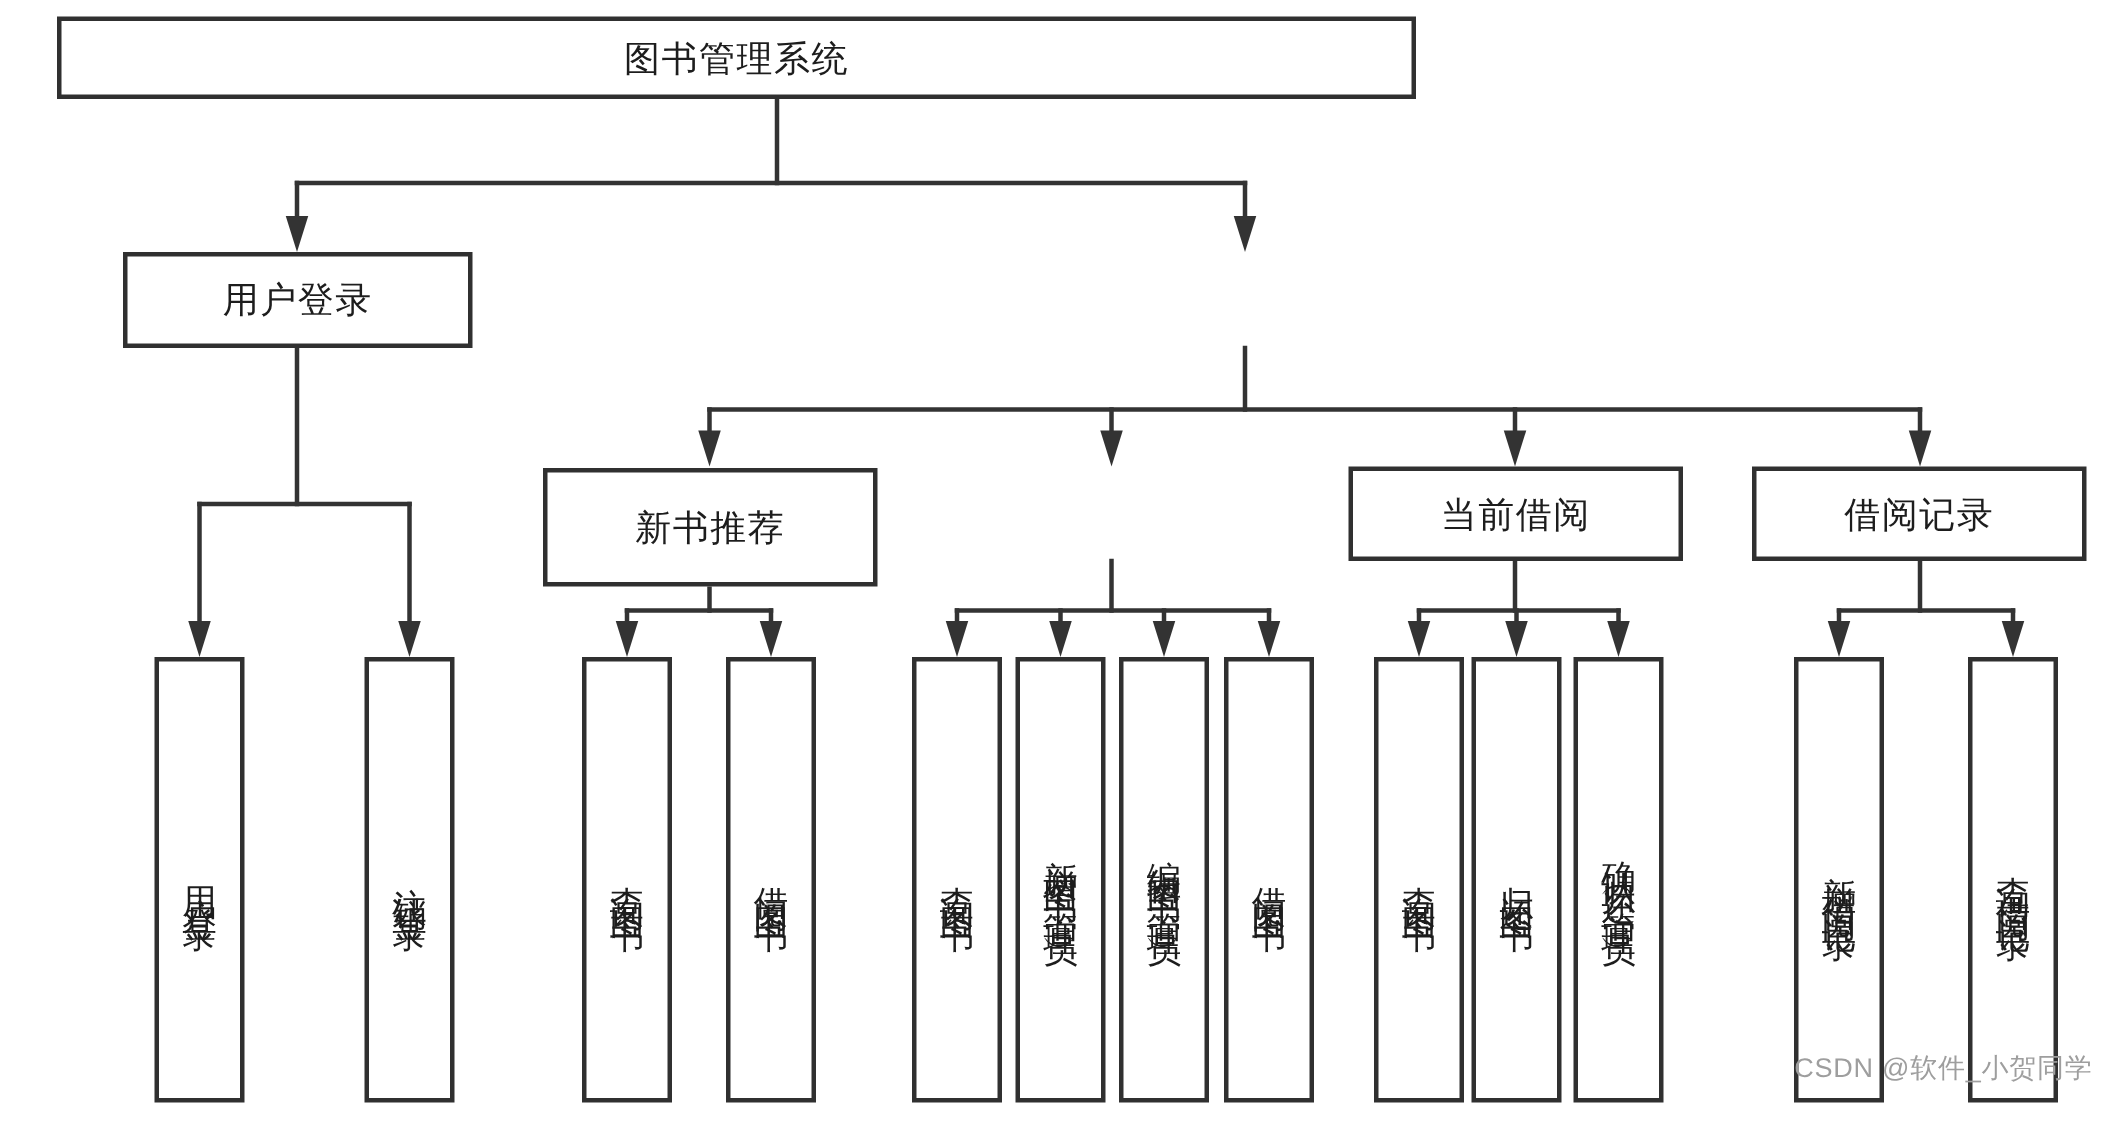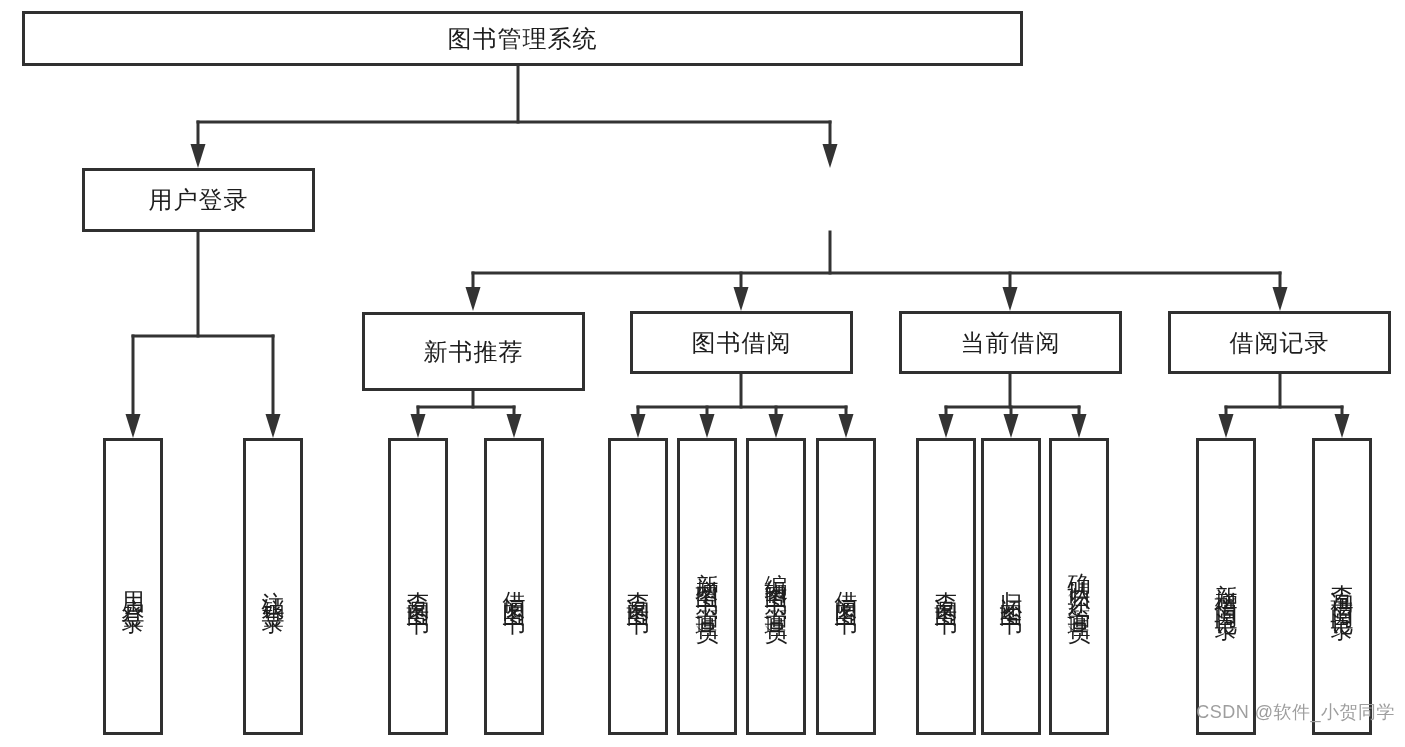--- a/index.html
+++ b/index.html
@@ -107,26 +107,25 @@
     <g>
       <line x1="1280" y1="374" x2="1280" y2="407"></line>
       <line x1="1226" y1="407" x2="1342" y2="407"></line>
       <line x1="1226" y1="407" x2="1226" y2="416"></line>
       <line x1="1342" y1="407" x2="1342" y2="416"></line>
       <polygon points="1218.5,414 1233.5,414 1226,438"></polygon>
       <polygon points="1334.5,414 1349.5,414 1342,438"></polygon>
     </g>
   </svg>
 
-  <div class="node h title" style="left:22px;top:11px;width:1001px;height:55px;">图书管理系统</div>
+  <div class="node h title" style="left:38px;top:11px;width:906px;height:55px;">图书管理系统</div>
 
   <div class="node h" style="left:82px;top:168px;width:233px;height:64px;">用户登录</div>
 
   <div class="node h" style="left:362px;top:312px;width:223px;height:79px;">新书推荐</div>
-  <div class="node h" style="left:630px;top:311px;width:223px;height:63px;">图书借阅</div>
   <div class="node h" style="left:899px;top:311px;width:223px;height:63px;">当前借阅</div>
   <div class="node h" style="left:1168px;top:311px;width:223px;height:63px;">借阅记录</div>
 
   <div class="node v" style="left:103px;top:438px;width:60px;height:297px;">用户登录</div>
   <div class="node v" style="left:243px;top:438px;width:60px;height:297px;">注销登录</div>
 
   <div class="node v" style="left:388px;top:438px;width:60px;height:297px;">查询图书</div>
   <div class="node v" style="left:484px;top:438px;width:60px;height:297px;">借阅图书</div>
 
   <div class="node v" style="left:608px;top:438px;width:60px;height:297px;">查询图书</div>

